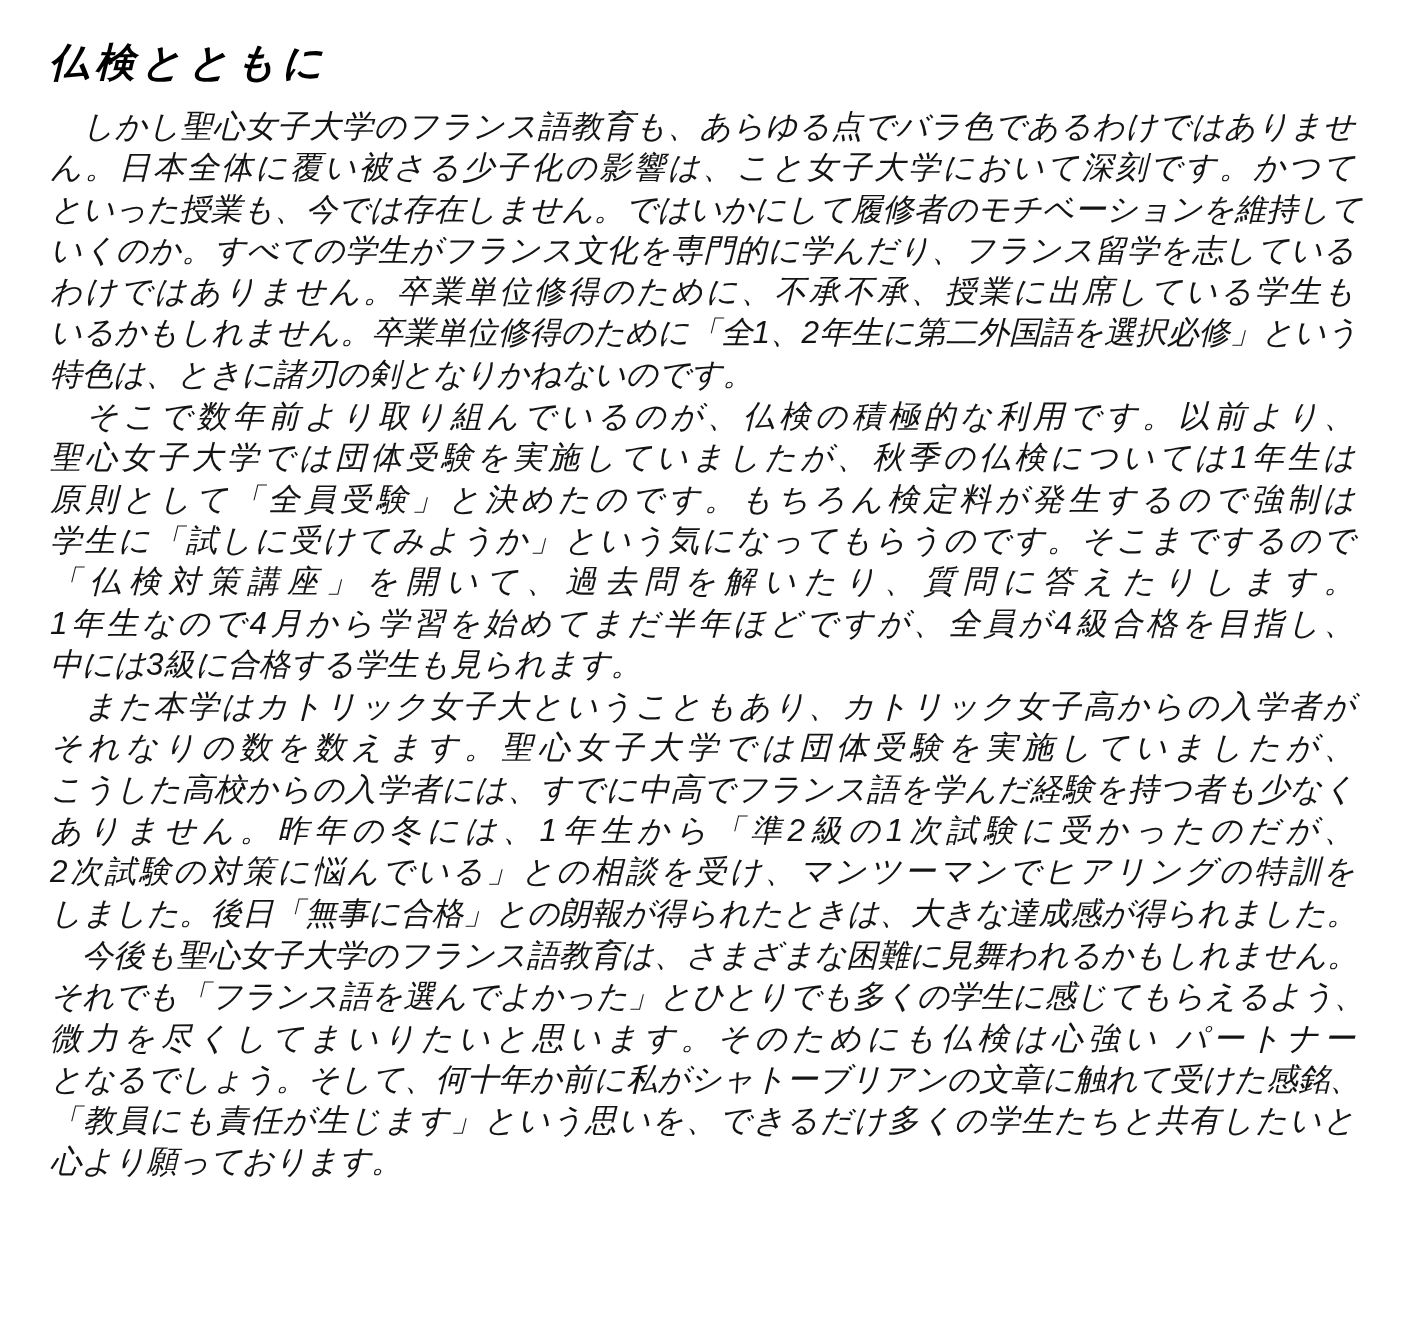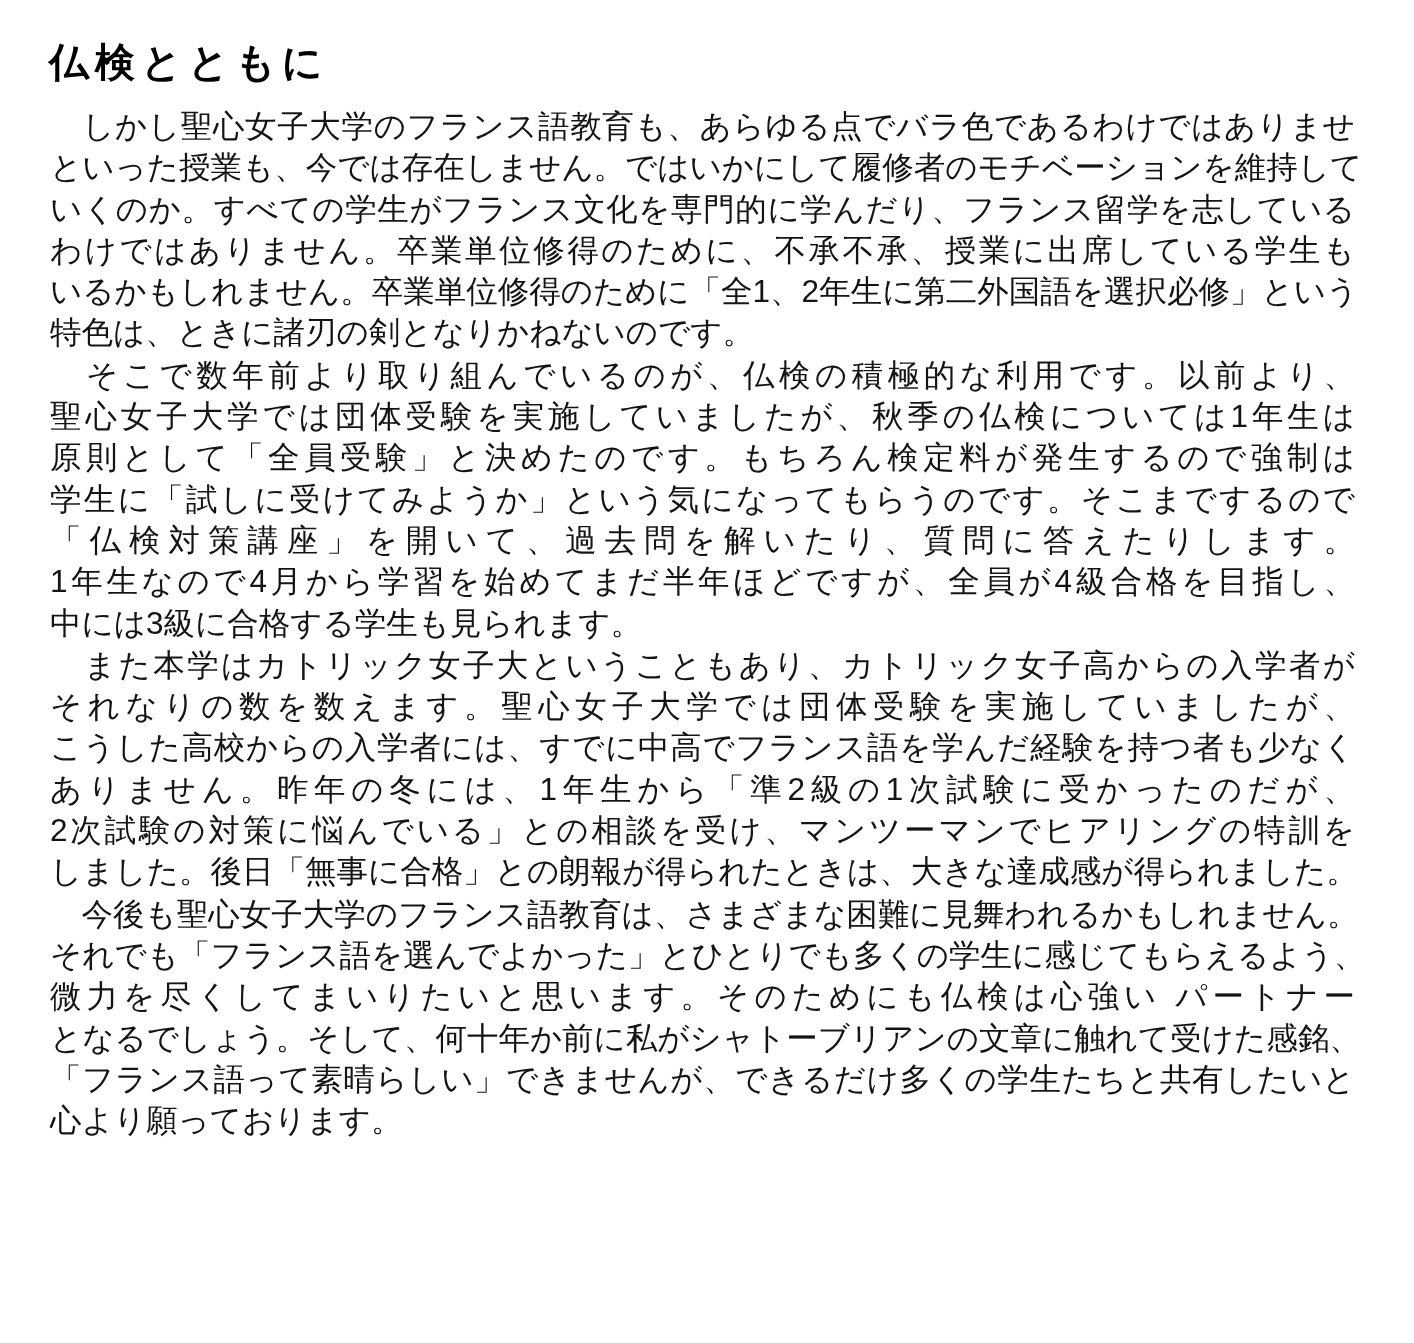--- a/index.html
+++ b/index.html
@@ -12,20 +12,21 @@
     height: 1343px;
     overflow: hidden;
     font-family: "Liberation Sans", "DejaVu Sans", sans-serif;
     color: #141414;
   }
   .page {
     box-sizing: border-box;
     width: 1414px;
     height: 1343px;
     padding: 42px 49px 16px 49px;
+    font-style: italic;
   }
   .doc-title {
     font-size: 40px;
     line-height: 40px;
     font-weight: 700;
     letter-spacing: 6px;
     margin: 0 0 24px 0;
     color: #000000;
     white-space: nowrap;
   }
@@ -50,20 +51,21 @@
 </style>
 </head>
 <body>
 
 <div class="page">
 
   <h1 class="doc-title">仏検とともに</h1>
 
   <div class="paragraph">
     <div class="line">　しかし聖心女子大学のフランス語教育も、あらゆる点でバラ色であるわけではありませ</div>
+    <div class="line">ん。日本全体に覆い被さる少子化の影響は、こと女子大学において深刻です。かつて</div>
     <div class="line">といった授業も、今では存在しません。ではいかにして履修者のモチベーションを維持して</div>
     <div class="line">いくのか。すべての学生がフランス文化を専門的に学んだり、フランス留学を志している</div>
     <div class="line">わけではありません。卒業単位修得のために、不承不承、授業に出席している学生も</div>
     <div class="line">いるかもしれません。卒業単位修得のために「全1、2年生に第二外国語を選択必修」という</div>
     <div class="line last">特色は、ときに諸刃の剣となりかねないのです。</div>
   </div>
 
   <div class="paragraph">
     <div class="line">　そこで数年前より取り組んでいるのが、仏検の積極的な利用です。以前より、</div>
     <div class="line">聖心女子大学では団体受験を実施していましたが、秋季の仏検については1年生は</div>
@@ -81,17 +83,17 @@
     <div class="line">ありません。昨年の冬には、1年生から「準2級の1次試験に受かったのだが、</div>
     <div class="line">2次試験の対策に悩んでいる」との相談を受け、マンツーマンでヒアリングの特訓を</div>
     <div class="line last">しました。後日「無事に合格」との朗報が得られたときは、大きな達成感が得られました。</div>
   </div>
 
   <div class="paragraph">
     <div class="line">　今後も聖心女子大学のフランス語教育は、さまざまな困難に見舞われるかもしれません。</div>
     <div class="line">それでも「フランス語を選んでよかった」とひとりでも多くの学生に感じてもらえるよう、</div>
     <div class="line">微力を尽くしてまいりたいと思います。そのためにも仏検は心強い パートナー</div>
     <div class="line">となるでしょう。そして、何十年か前に私がシャトーブリアンの文章に触れて受けた感銘、</div>
-    <div class="line">「フランス語って素晴らしい」できませんが、できるだけ多くの学生たちと共有したいと</div>
+    <div class="line">「教員にも責任が生じます」という思いを、できるだけ多くの学生たちと共有したいと</div>
     <div class="line last">心より願っております。</div>
   </div>
 
 </div>
 
 </body></html>

